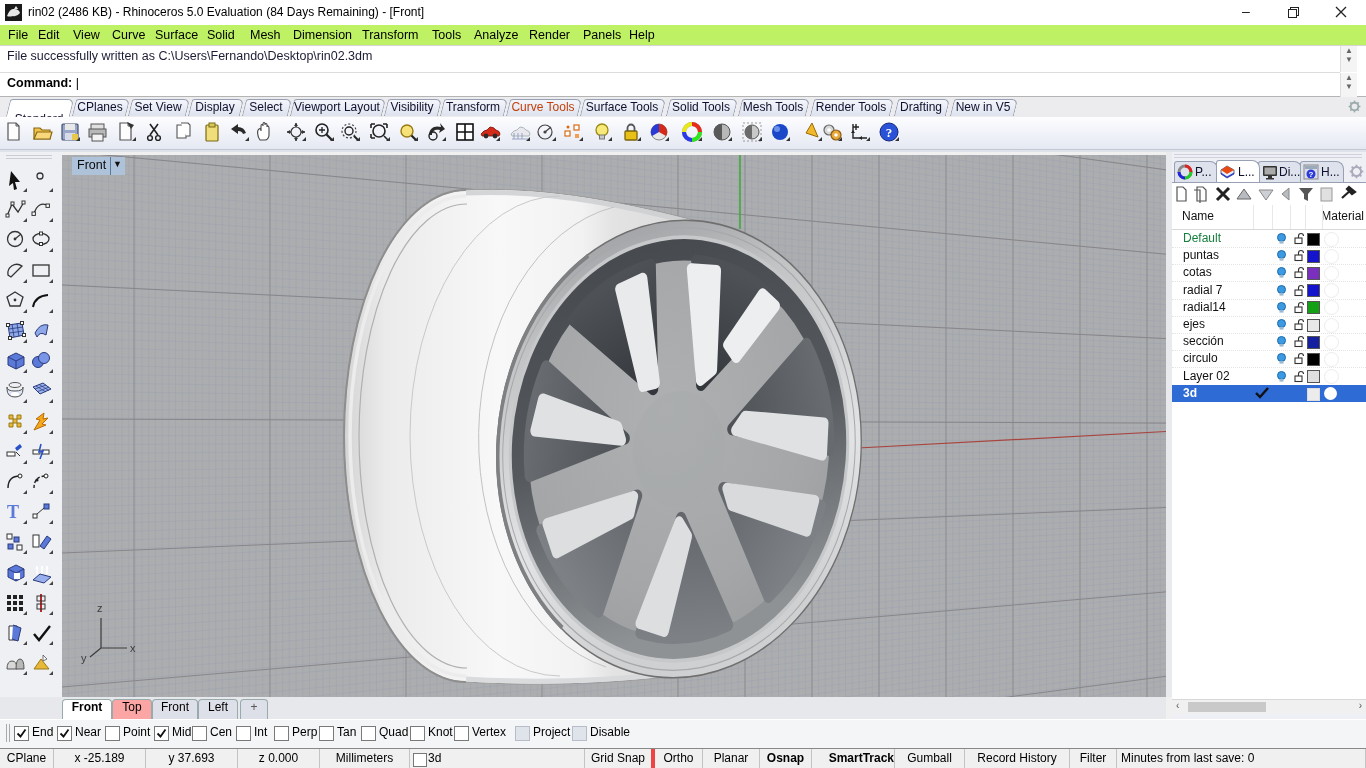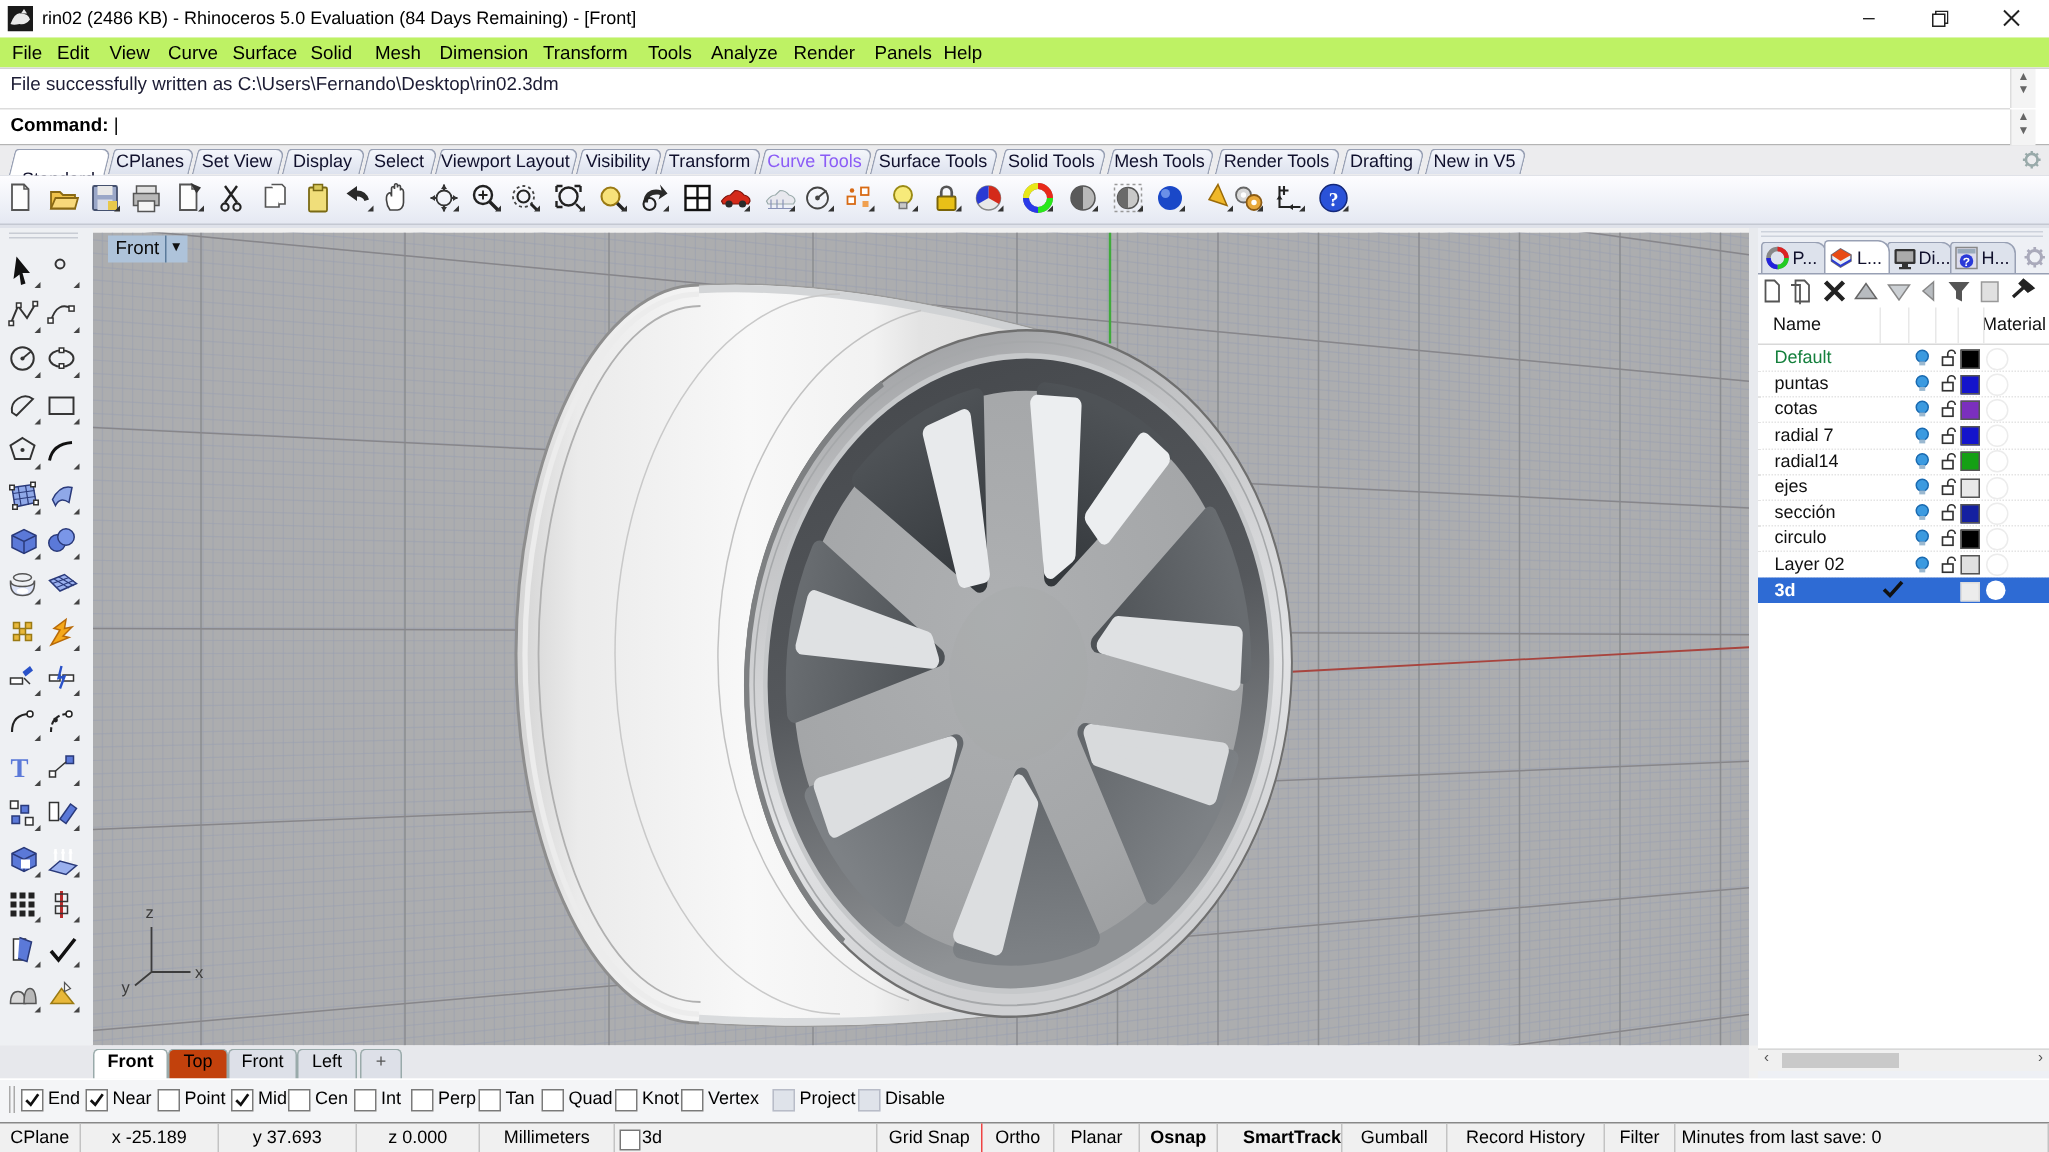--- a/index.html
+++ b/index.html
@@ -57,21 +57,21 @@
     <div style="position:absolute;left:190px;top:3px;width:50px;text-align:center;color:#10102c;">Display</div>
     <div style="position:absolute;left:244px;top:2px;width:44px;height:16px;background:linear-gradient(#f4f6fb,#dde2ee);border:1px solid #98a0b4;border-bottom:none;border-radius:3px 6px 0 0;transform:skewX(-14deg);"></div>
     <div style="position:absolute;left:244px;top:3px;width:44px;text-align:center;color:#10102c;">Select</div>
     <div style="position:absolute;left:292px;top:2px;width:90px;height:16px;background:linear-gradient(#f4f6fb,#dde2ee);border:1px solid #98a0b4;border-bottom:none;border-radius:3px 6px 0 0;transform:skewX(-14deg);"></div>
     <div style="position:absolute;left:292px;top:3px;width:90px;text-align:center;color:#10102c;">Viewport Layout</div>
     <div style="position:absolute;left:386px;top:2px;width:52px;height:16px;background:linear-gradient(#f4f6fb,#dde2ee);border:1px solid #98a0b4;border-bottom:none;border-radius:3px 6px 0 0;transform:skewX(-14deg);"></div>
     <div style="position:absolute;left:386px;top:3px;width:52px;text-align:center;color:#10102c;">Visibility</div>
     <div style="position:absolute;left:442px;top:2px;width:62px;height:16px;background:linear-gradient(#f4f6fb,#dde2ee);border:1px solid #98a0b4;border-bottom:none;border-radius:3px 6px 0 0;transform:skewX(-14deg);"></div>
     <div style="position:absolute;left:442px;top:3px;width:62px;text-align:center;color:#10102c;">Transform</div>
     <div style="position:absolute;left:508px;top:2px;width:70px;height:16px;background:linear-gradient(#f4f6fb,#dde2ee);border:1px solid #98a0b4;border-bottom:none;border-radius:3px 6px 0 0;transform:skewX(-14deg);"></div>
-    <div style="position:absolute;left:508px;top:3px;width:70px;text-align:center;color:#8b5cf6;">Curve Tools</div>
+    <div style="position:absolute;left:508px;top:3px;width:70px;text-align:center;color:#c2410c;">Curve Tools</div>
     <div style="position:absolute;left:582px;top:2px;width:80px;height:16px;background:linear-gradient(#f4f6fb,#dde2ee);border:1px solid #98a0b4;border-bottom:none;border-radius:3px 6px 0 0;transform:skewX(-14deg);"></div>
     <div style="position:absolute;left:582px;top:3px;width:80px;text-align:center;color:#10102c;">Surface Tools</div>
     <div style="position:absolute;left:668px;top:2px;width:66px;height:16px;background:linear-gradient(#f4f6fb,#dde2ee);border:1px solid #98a0b4;border-bottom:none;border-radius:3px 6px 0 0;transform:skewX(-14deg);"></div>
     <div style="position:absolute;left:668px;top:3px;width:66px;text-align:center;color:#10102c;">Solid Tools</div>
     <div style="position:absolute;left:740px;top:2px;width:66px;height:16px;background:linear-gradient(#f4f6fb,#dde2ee);border:1px solid #98a0b4;border-bottom:none;border-radius:3px 6px 0 0;transform:skewX(-14deg);"></div>
     <div style="position:absolute;left:740px;top:3px;width:66px;text-align:center;color:#10102c;">Mesh Tools</div>
     <div style="position:absolute;left:812px;top:2px;width:78px;height:16px;background:linear-gradient(#f4f6fb,#dde2ee);border:1px solid #98a0b4;border-bottom:none;border-radius:3px 6px 0 0;transform:skewX(-14deg);"></div>
     <div style="position:absolute;left:812px;top:3px;width:78px;text-align:center;color:#10102c;">Render Tools</div>
     <div style="position:absolute;left:896px;top:2px;width:50px;height:16px;background:linear-gradient(#f4f6fb,#dde2ee);border:1px solid #98a0b4;border-bottom:none;border-radius:3px 6px 0 0;transform:skewX(-14deg);"></div>
     <div style="position:absolute;left:892px;top:3px;width:50px;text-align:right;color:#10102c;">Drafting</div>
@@ -768,21 +768,21 @@
  <div style="position:absolute;left:152px;top:1.5px;width:13px;height:13px;border-radius:50%;background:#fff"></div>
 </div>
 <div style="position:absolute;left:0;top:547px;width:194px;height:14px;background:#f0f0f0;border-top:1px solid #d8d8d8">
  <span style="position:absolute;left:4px;top:0px;color:#555;font-size:10px">‹</span>
  <span style="position:absolute;right:4px;top:0px;color:#555;font-size:10px">›</span>
  <div style="position:absolute;left:16px;top:2px;width:78px;height:10px;background:#c9c9c9"></div>
 </div>
 </div>
 <div style="position:absolute;left:0;top:697px;width:1166px;height:22px;background:#e7e8ec">
 <div style="position:absolute;left:62px;top:2px;width:48px;height:20px;background:#fff;border:1px solid #9aa;border-bottom:none;border-radius:4px 4px 0 0;text-align:center;font-weight:bold">Front</div>
-<div style="position:absolute;left:112px;top:2px;width:38px;height:20px;background:#c2410c;border:1px solid #9aa;border-bottom:none;border-radius:4px 4px 0 0;text-align:center">Top</div>
+<div style="position:absolute;left:112px;top:2px;width:38px;height:20px;background:#fca5a5;border:1px solid #9aa;border-bottom:none;border-radius:4px 4px 0 0;text-align:center">Top</div>
 <div style="position:absolute;left:152px;top:2px;width:44px;height:20px;background:#dde0e8;border:1px solid #9aa;border-bottom:none;border-radius:4px 4px 0 0;text-align:center">Front</div>
 <div style="position:absolute;left:198px;top:2px;width:38px;height:20px;background:#dde0e8;border:1px solid #9aa;border-bottom:none;border-radius:4px 4px 0 0;text-align:center">Left</div>
 <div style="position:absolute;left:240px;top:2px;width:26px;height:20px;background:#dde0e8;border:1px solid #9aa;border-bottom:none;border-radius:4px 4px 0 0;text-align:center;color:#555">+</div>
 </div>
 <div style="position:absolute;left:0;top:719px;width:1366px;height:29px;background:#f4f5f7;border-top:1px solid #fff">
 <div style="position:absolute;left:6px;top:4px;width:1px;height:18px;background:#aaa"></div>
 <div style="position:absolute;left:9px;top:4px;width:1px;height:18px;background:#aaa"></div>
 <div style="position:absolute;left:14px;top:6px;width:13px;height:13px;background:#fff;border:1px solid #7a7a7a"><svg width="13" height="13" viewBox="0 0 13 13">
         <path d="M2.5 6.5 L5.5 9.5 L10.5 2.5" fill="none" stroke="#111" stroke-width="1.8"></path>
       </svg></div>
@@ -816,21 +816,21 @@
     <div style="position:absolute;left:572px;top:6px;width:13px;height:13px;background:#dfe3ea;border:1px solid #b8bcc8"></div>
     <span style="position:absolute;left:590px;top:5px">Disable</span>
 </div>
 <div style="position:absolute;left:0;top:748px;width:1366px;height:20px;background:#f0f0f0;border-top:1px solid #888;font-size:12px">
     <div style="position:absolute;left:0px;top:0;width:54px;height:20px;text-align:center;border-right:1px solid #c3c3c3;box-sizing:border-box;padding-top:2px;overflow:hidden;white-space:nowrap">CPlane</div>
     <div style="position:absolute;left:54px;top:0;width:92px;height:20px;text-align:center;border-right:1px solid #c3c3c3;box-sizing:border-box;padding-top:2px;overflow:hidden;white-space:nowrap">x -25.189</div>
     <div style="position:absolute;left:146px;top:0;width:92px;height:20px;text-align:center;border-right:1px solid #c3c3c3;box-sizing:border-box;padding-top:2px;overflow:hidden;white-space:nowrap">y 37.693</div>
     <div style="position:absolute;left:238px;top:0;width:82px;height:20px;text-align:center;border-right:1px solid #c3c3c3;box-sizing:border-box;padding-top:2px;overflow:hidden;white-space:nowrap">z 0.000</div>
     <div style="position:absolute;left:320px;top:0;width:90px;height:20px;text-align:center;border-right:1px solid #c3c3c3;box-sizing:border-box;padding-top:2px;overflow:hidden;white-space:nowrap">Millimeters</div>
     <div style="position:absolute;left:410px;top:0;width:175px;height:20px;text-align:center;border-right:1px solid #c3c3c3;box-sizing:border-box;padding-top:2px;overflow:hidden;white-space:nowrap"></div>
-    <div style="position:absolute;left:585px;top:0;width:70px;height:20px;text-align:center;border-right:1px solid #ef4444;box-sizing:border-box;padding-top:2px;overflow:hidden;white-space:nowrap">Grid Snap</div>
+    <div style="position:absolute;left:585px;top:0;width:70px;height:20px;text-align:center;border-right:4px solid #ef4444;box-sizing:border-box;padding-top:2px;overflow:hidden;white-space:nowrap">Grid Snap</div>
     <div style="position:absolute;left:655px;top:0;width:48px;height:20px;text-align:center;border-right:1px solid #c3c3c3;box-sizing:border-box;padding-top:2px;overflow:hidden;white-space:nowrap">Ortho</div>
     <div style="position:absolute;left:703px;top:0;width:57px;height:20px;text-align:center;border-right:1px solid #c3c3c3;box-sizing:border-box;padding-top:2px;overflow:hidden;white-space:nowrap">Planar</div>
     <div style="position:absolute;left:760px;top:0;width:52px;height:20px;text-align:center;font-weight:bold;border-right:1px solid #c3c3c3;box-sizing:border-box;padding-top:2px;overflow:hidden;white-space:nowrap">Osnap</div>
     <div style="position:absolute;left:812px;top:0;width:83px;height:20px;text-align:right;font-weight:bold;border-right:1px solid #c3c3c3;box-sizing:border-box;padding-top:2px;overflow:hidden;white-space:nowrap">SmartTrack</div>
     <div style="position:absolute;left:895px;top:0;width:70px;height:20px;text-align:center;border-right:1px solid #c3c3c3;box-sizing:border-box;padding-top:2px;overflow:hidden;white-space:nowrap">Gumball</div>
     <div style="position:absolute;left:965px;top:0;width:105px;height:20px;text-align:center;border-right:1px solid #c3c3c3;box-sizing:border-box;padding-top:2px;overflow:hidden;white-space:nowrap">Record History</div>
     <div style="position:absolute;left:1070px;top:0;width:47px;height:20px;text-align:center;border-right:1px solid #c3c3c3;box-sizing:border-box;padding-top:2px;overflow:hidden;white-space:nowrap">Filter</div>
     <div style="position:absolute;left:1117px;top:0;width:249px;height:20px;text-align:left;padding-left:4px;border-right:1px solid #c3c3c3;box-sizing:border-box;padding-top:2px;overflow:hidden;white-space:nowrap">Minutes from last save: 0</div>
     <div style="position:absolute;left:413px;top:4px;width:12px;height:12px;background:#fff;border:1px solid #777"></div>
     <span style="position:absolute;left:428px;top:2px">3d</span>

